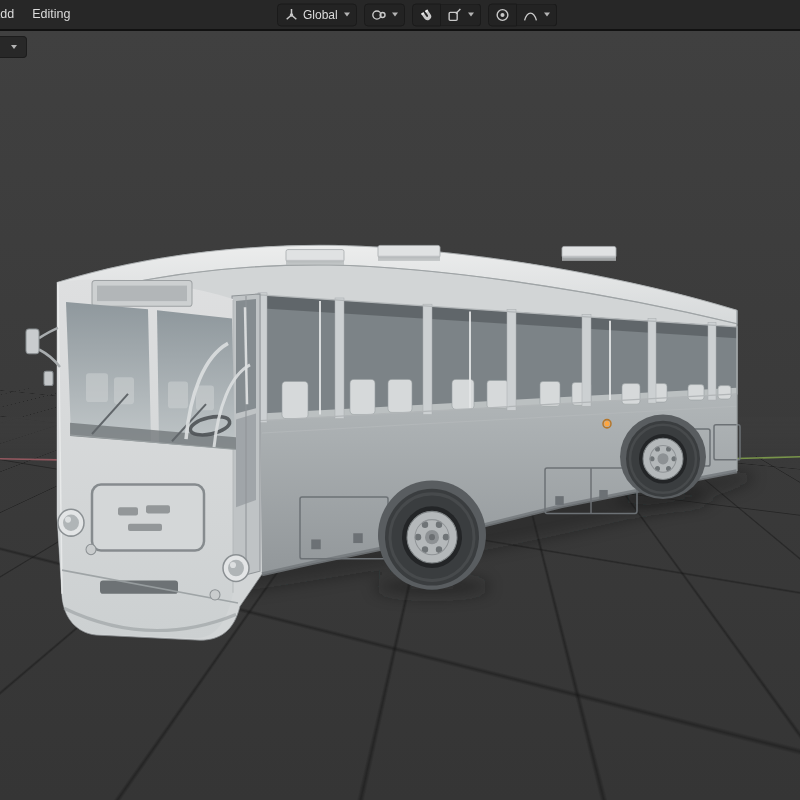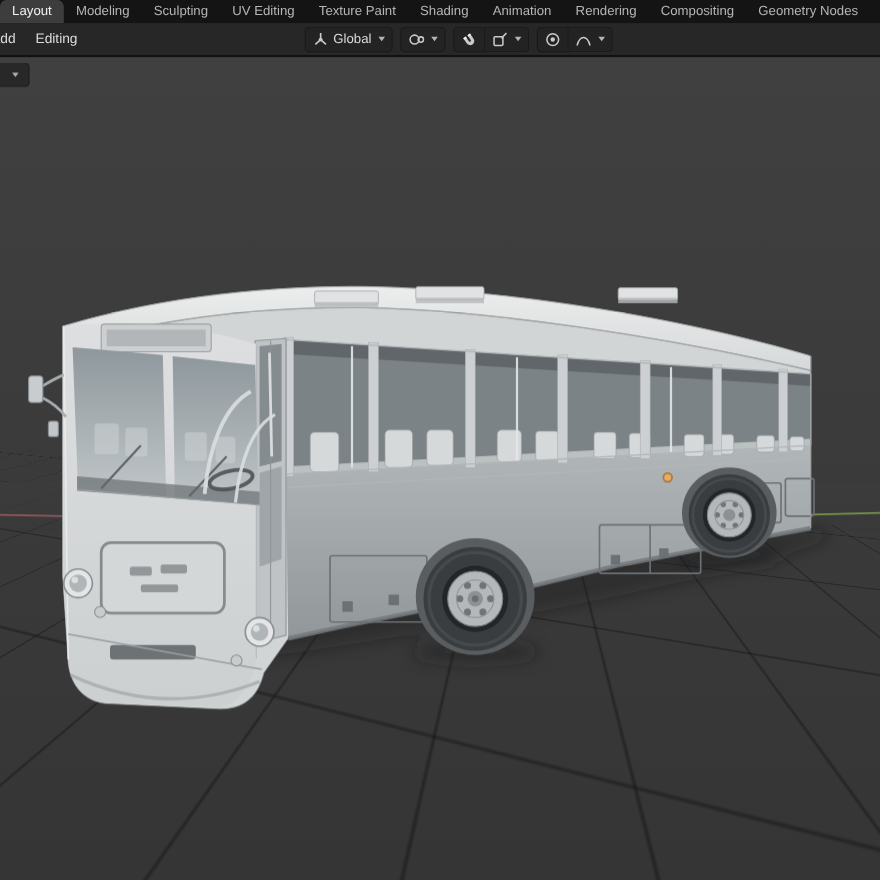--- a/index.html
+++ b/index.html
@@ -47,32 +47,20 @@
   .layer { position: absolute; inset: 0; width: 100%; height: 100%; }
   .mode-stub { position: absolute; top: 5px; left: 0; width: 27px; height: 22px;
     background: #282828; border: 1px solid #1c1c1c; border-left: none;
     border-radius: 0 4px 4px 0; display: flex; align-items: center; justify-content: center; }
 </style>
 </head>
 <body>
 
 <div class="app">
 
-  <div class="topbar">
-    <div class="tab active">Layout</div>
-    <div class="tab">Modeling</div>
-    <div class="tab">Sculpting</div>
-    <div class="tab">UV Editing</div>
-    <div class="tab">Texture Paint</div>
-    <div class="tab">Shading</div>
-    <div class="tab">Animation</div>
-    <div class="tab">Rendering</div>
-    <div class="tab">Compositing</div>
-    <div class="tab">Geometry Nodes</div>
-  </div>
 
   <div class="vheader">
     <div class="menu menu-add">Add</div>
     <div class="menu">Editing</div>
 
     <div class="tcluster">
       <div class="tbtn">
         <svg class="ticon" viewBox="0 0 14 14">
           <g stroke="#c9c9c9" stroke-width="1.4" fill="none">
             <line x1="7" y1="7" x2="7" y2="1.5"></line>

